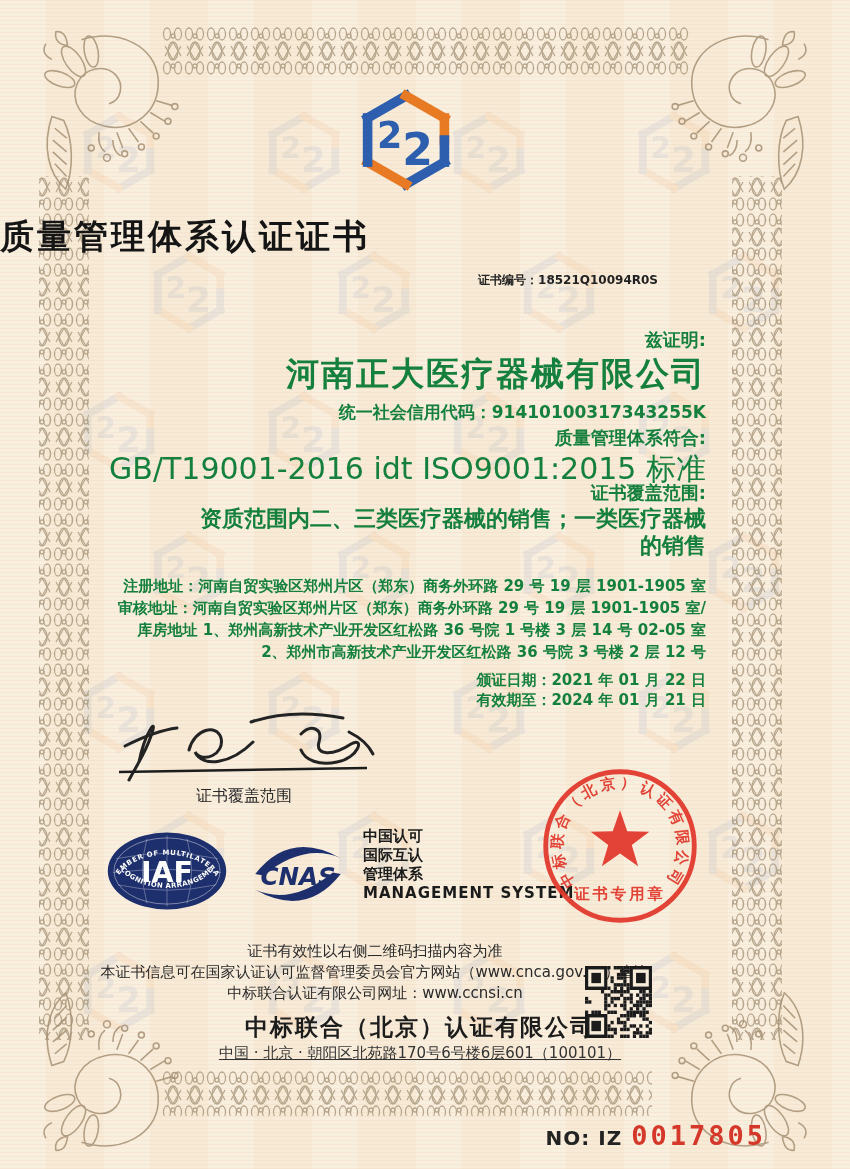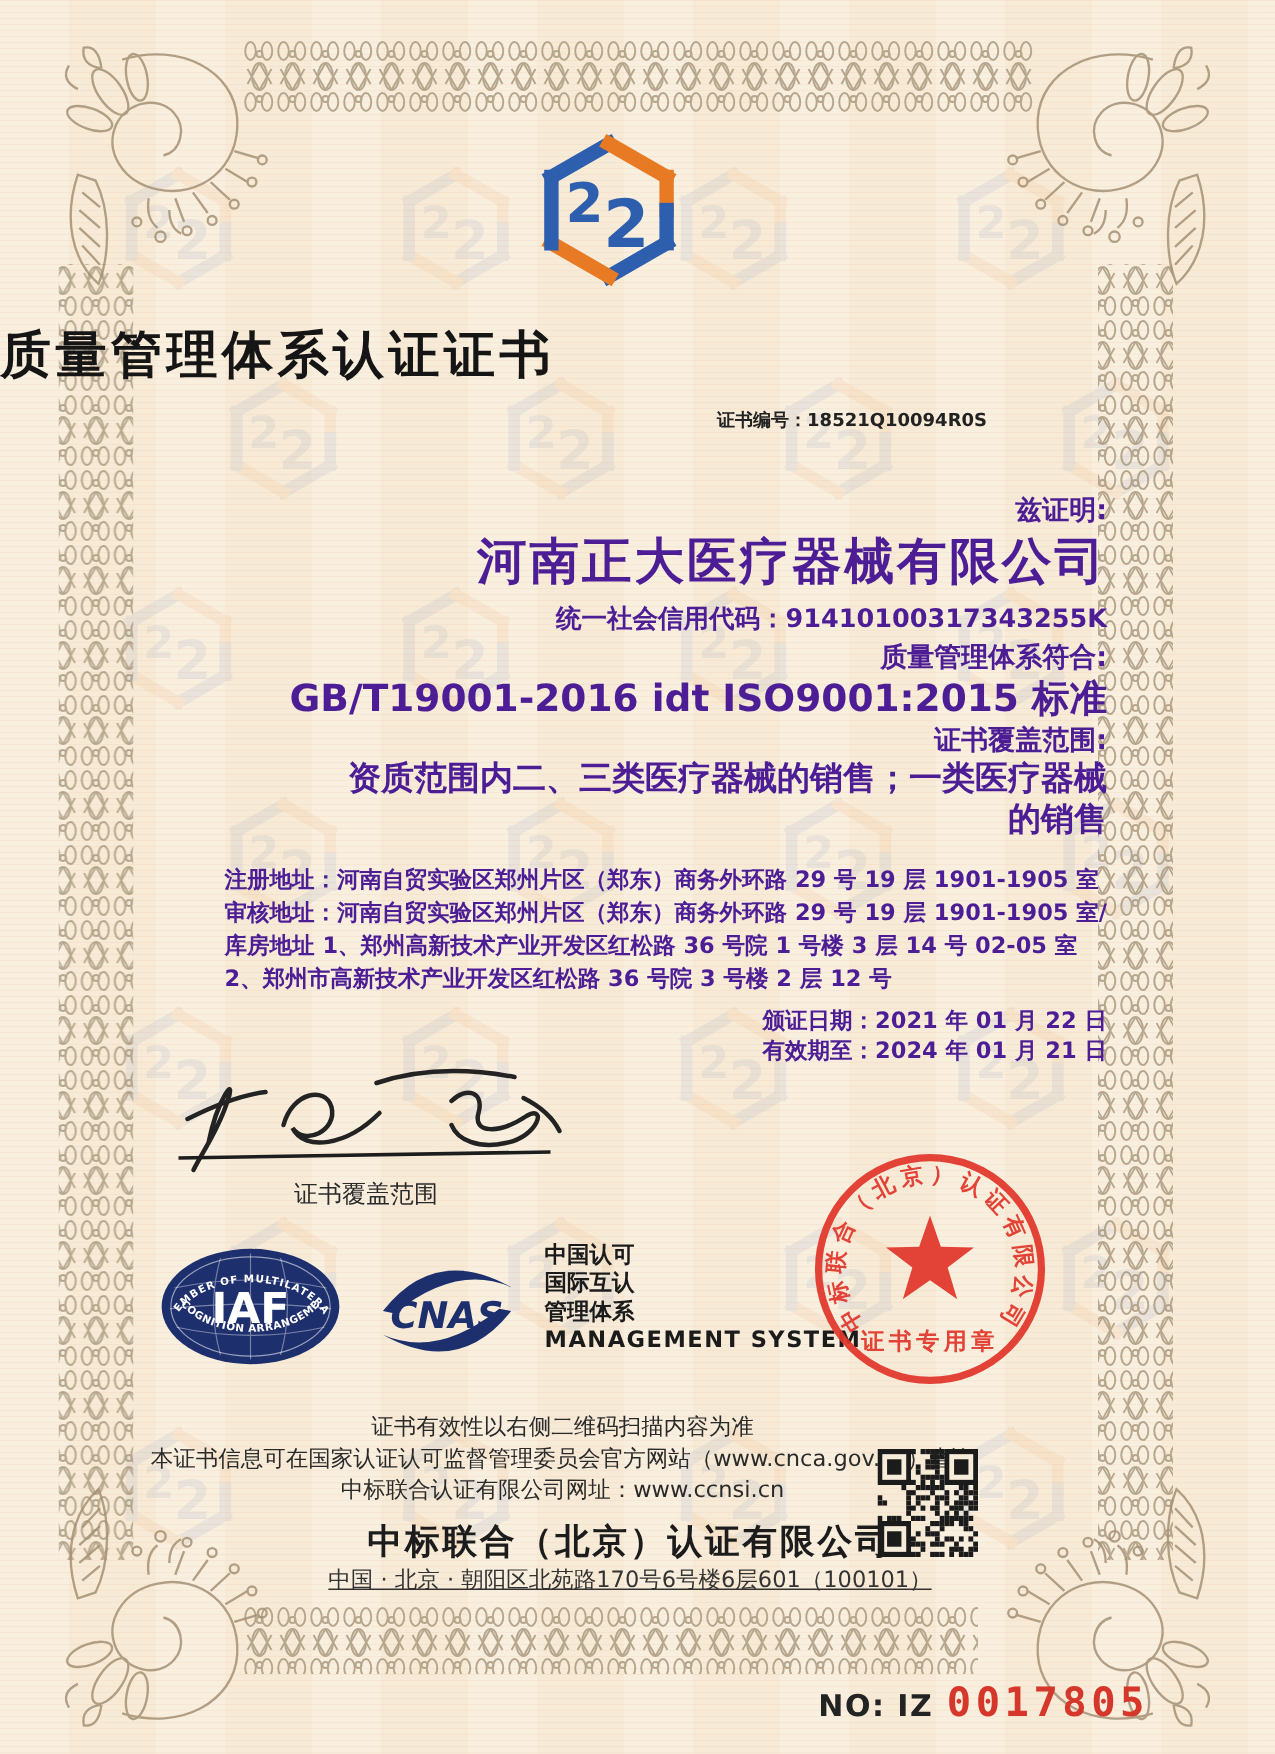--- a/index.html
+++ b/index.html
@@ -18,26 +18,26 @@
   
   .corner{position:absolute;width:168px;height:182px;}
   .corner.tr{transform:scaleX(-1);}
   .corner.bl{transform:scaleY(-1);}
   .corner.br{transform:scale(-1,-1);}
   
   .wm{position:absolute;opacity:.075;pointer-events:none;}
   
   .title{left:0;width:830px;text-align:left;top:214px;font-size:34px;font-weight:bold;letter-spacing:3px;color:#151515;}
   .certno{right:192px;top:272px;font-size:12px;font-weight:bold;color:#222;}
-  .rightcol{right:112px;color:#4c1d95;}
+  .rightcol{right:144px;text-align:right;color:#15803d;}
   .certify{top:328px;font-size:18px;font-weight:bold;}
   .company{top:352px;font-size:33px;font-weight:bold;letter-spacing:2px;}
   .credit{top:401px;font-size:17px;font-weight:bold;}
   .system{top:426px;font-size:18px;font-weight:bold;margin-left:20px;}
-  .standard{top:449px;font-size:25px;font-weight:bold;}
+  .standard{top:449px;font-size:30px;font-weight:normal;}
   .scopelab{top:481px;font-size:18px;font-weight:bold;}
   .scope1{top:504px;font-size:22px;font-weight:bold;}
   .scope2{top:531px;font-size:22px;font-weight:bold;}
   .addresses{top:575px;font-size:15px;font-weight:bold;line-height:22px;}
   .dates{top:670px;font-size:15px;font-weight:bold;line-height:20px;}
   .sig-label{left:196px;top:786px;font-size:16px;color:#2a2a2a;}
   .acc-lines{left:363px;top:827px;font-size:15px;font-weight:bold;line-height:19px;color:#1b1b1b;}
   .acc-lines .en{font-weight:bold;letter-spacing:1px;}
   .notes{left:30px;width:690px;top:941px;text-align:center;font-size:15px;line-height:21px;color:#2a2a2a;font-weight:500;}
   .issuer{left:0;width:840px;top:1012px;text-align:center;font-size:23px;font-weight:bold;letter-spacing:2px;}

